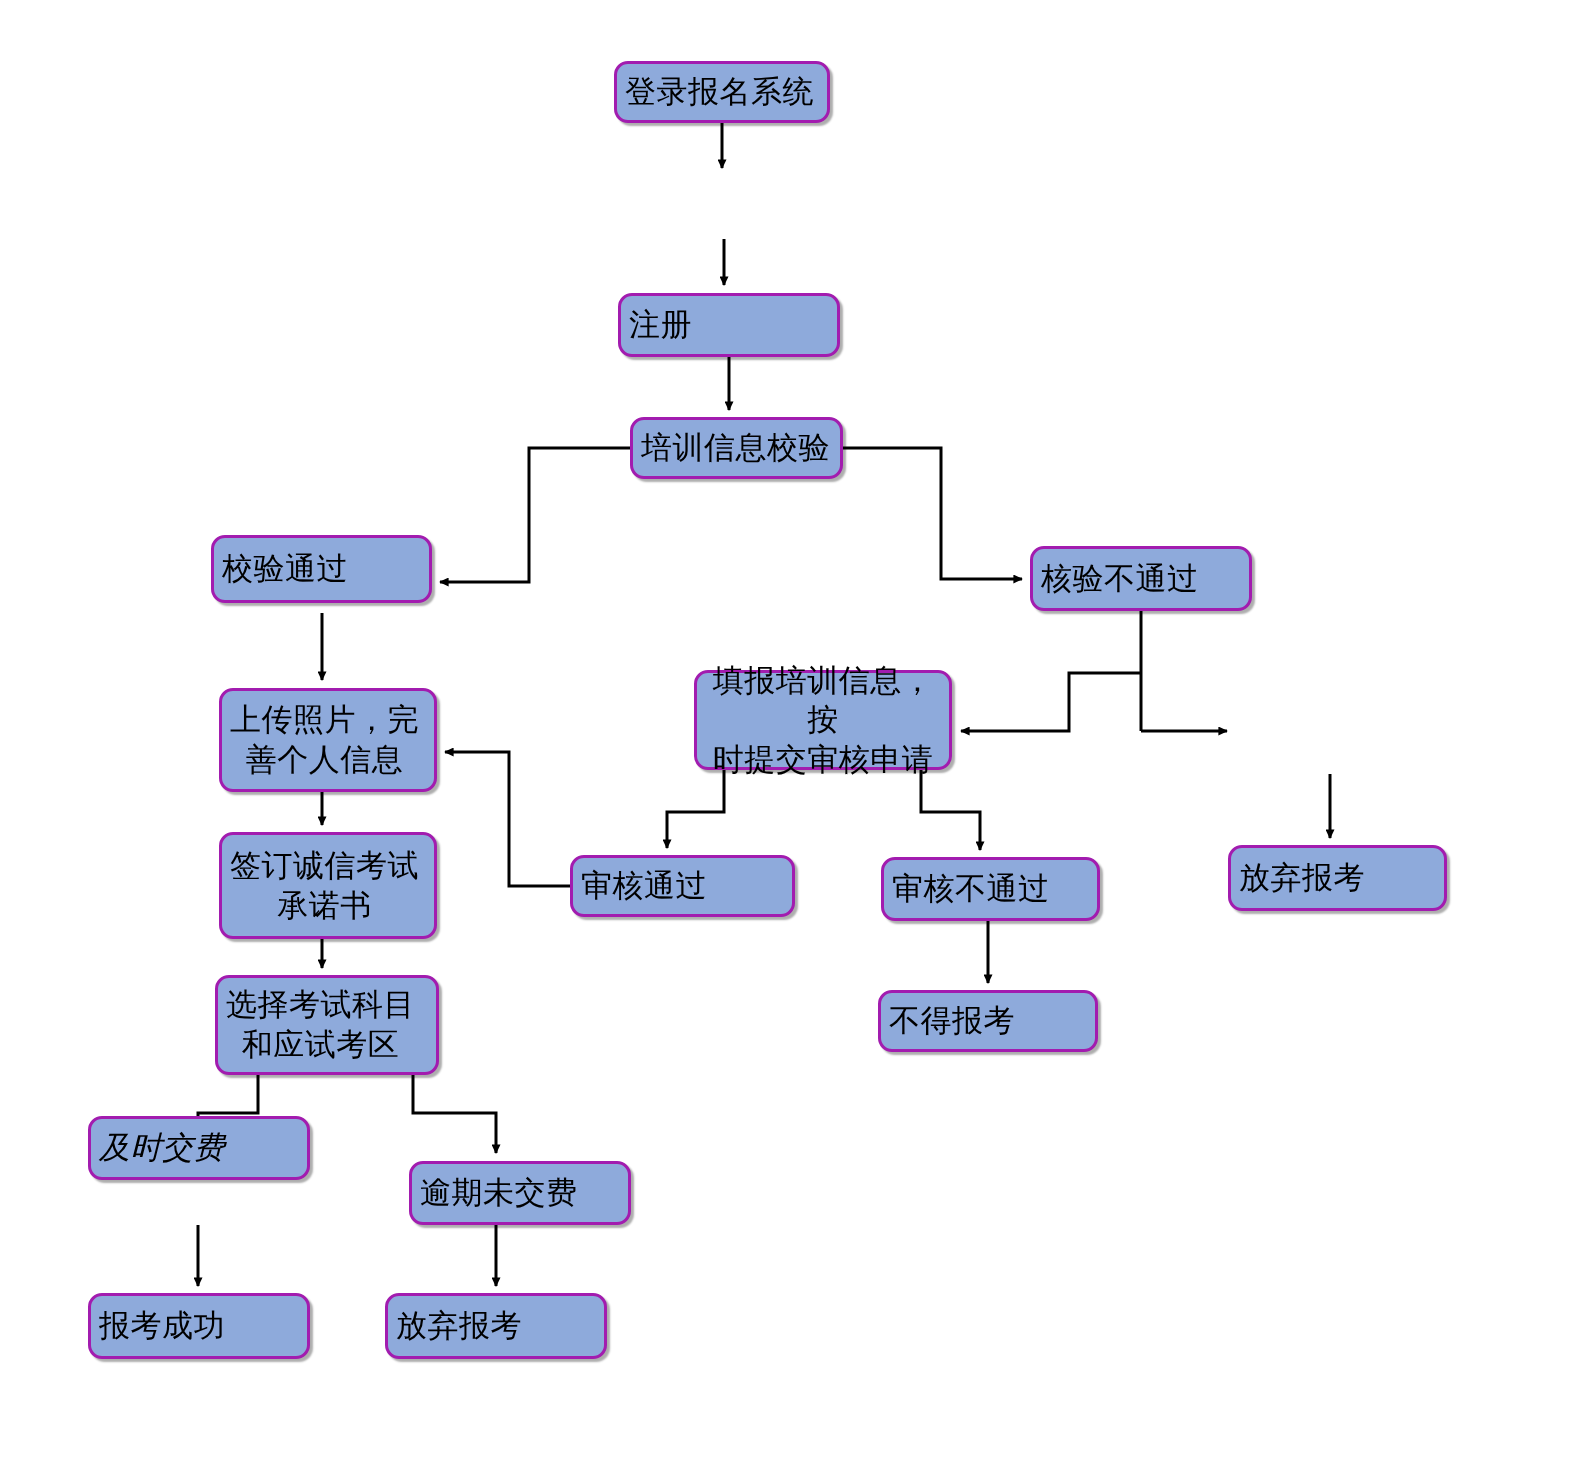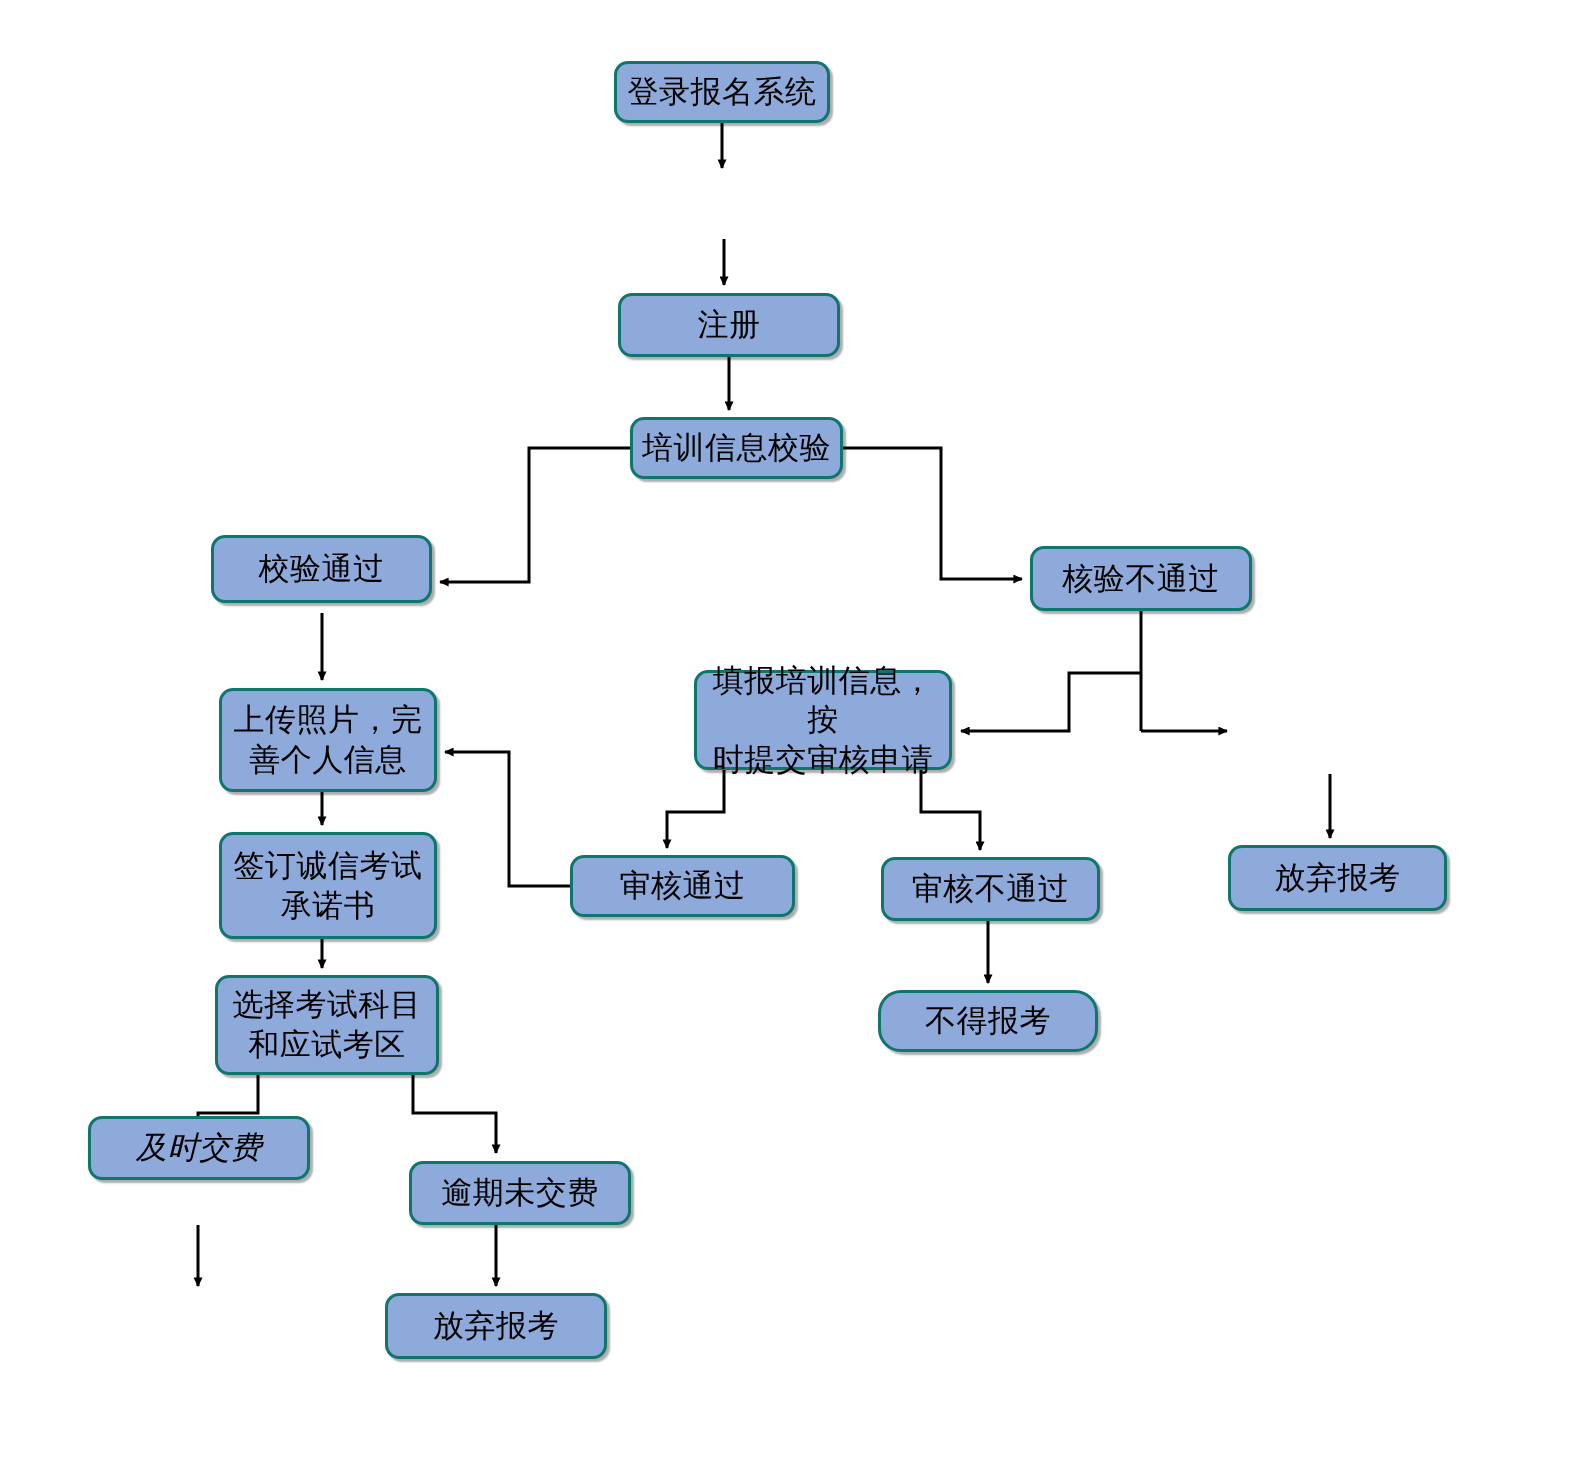--- a/index.html
+++ b/index.html
@@ -19,25 +19,25 @@
     position: absolute;
     left: 0;
     top: 0;
     width: 1587px;
     height: 1465px;
   }
   .node {
     position: absolute;
     box-sizing: border-box;
     background: #8EAADB;
-    border: 3px solid #0f766e;
+    border: 3px solid #a21caf;
     border-radius: 14px;
     display: flex;
     align-items: center;
-    justify-content: center;
+    justify-content: flex-start;
     text-align: center;
     color: #000000;
     font-size: 31px;
     line-height: 1.28;
     letter-spacing: 0.5px;
     padding: 2px 8px;
     box-shadow: 3px 3px 2px rgba(0,0,0,0.32);
     z-index: 2;
   }
   .node .label {
@@ -131,26 +131,29 @@
   <div class="node" style="left:881px;top:857px;width:219px;height:64px;">
     <span class="label">审核不通过</span>
   </div>
   <div class="node" style="left:1228px;top:845px;width:219px;height:66px;">
     <span class="label">放弃报考</span>
   </div>
   <div class="node" style="left:215px;top:975px;width:224px;height:100px;">
     <span class="label">选择考试科目
 和应试考区</span>
   </div>
-  <div class="node" style="left:878px;top:990px;width:220px;height:62px;border-radius:23px;">
+  <div class="node" style="left:878px;top:990px;width:220px;height:62px;">
     <span class="label">不得报考</span>
   </div>
   <div class="node" style="left:88px;top:1116px;width:222px;height:64px;font-style:italic;">
     <span class="label">及时交费</span>
   </div>
   <div class="node" style="left:385px;top:1161px;width:222px;height:64px;margin-left:24px;">
     <span class="label">逾期未交费</span>
   </div>
+  <div class="node" style="left:88px;top:1293px;width:222px;height:66px;">
+    <span class="label">报考成功</span>
+  </div>
   <div class="node" style="left:385px;top:1293px;width:222px;height:66px;">
     <span class="label">放弃报考</span>
   </div>
 
 </div>
 
 </body></html>

